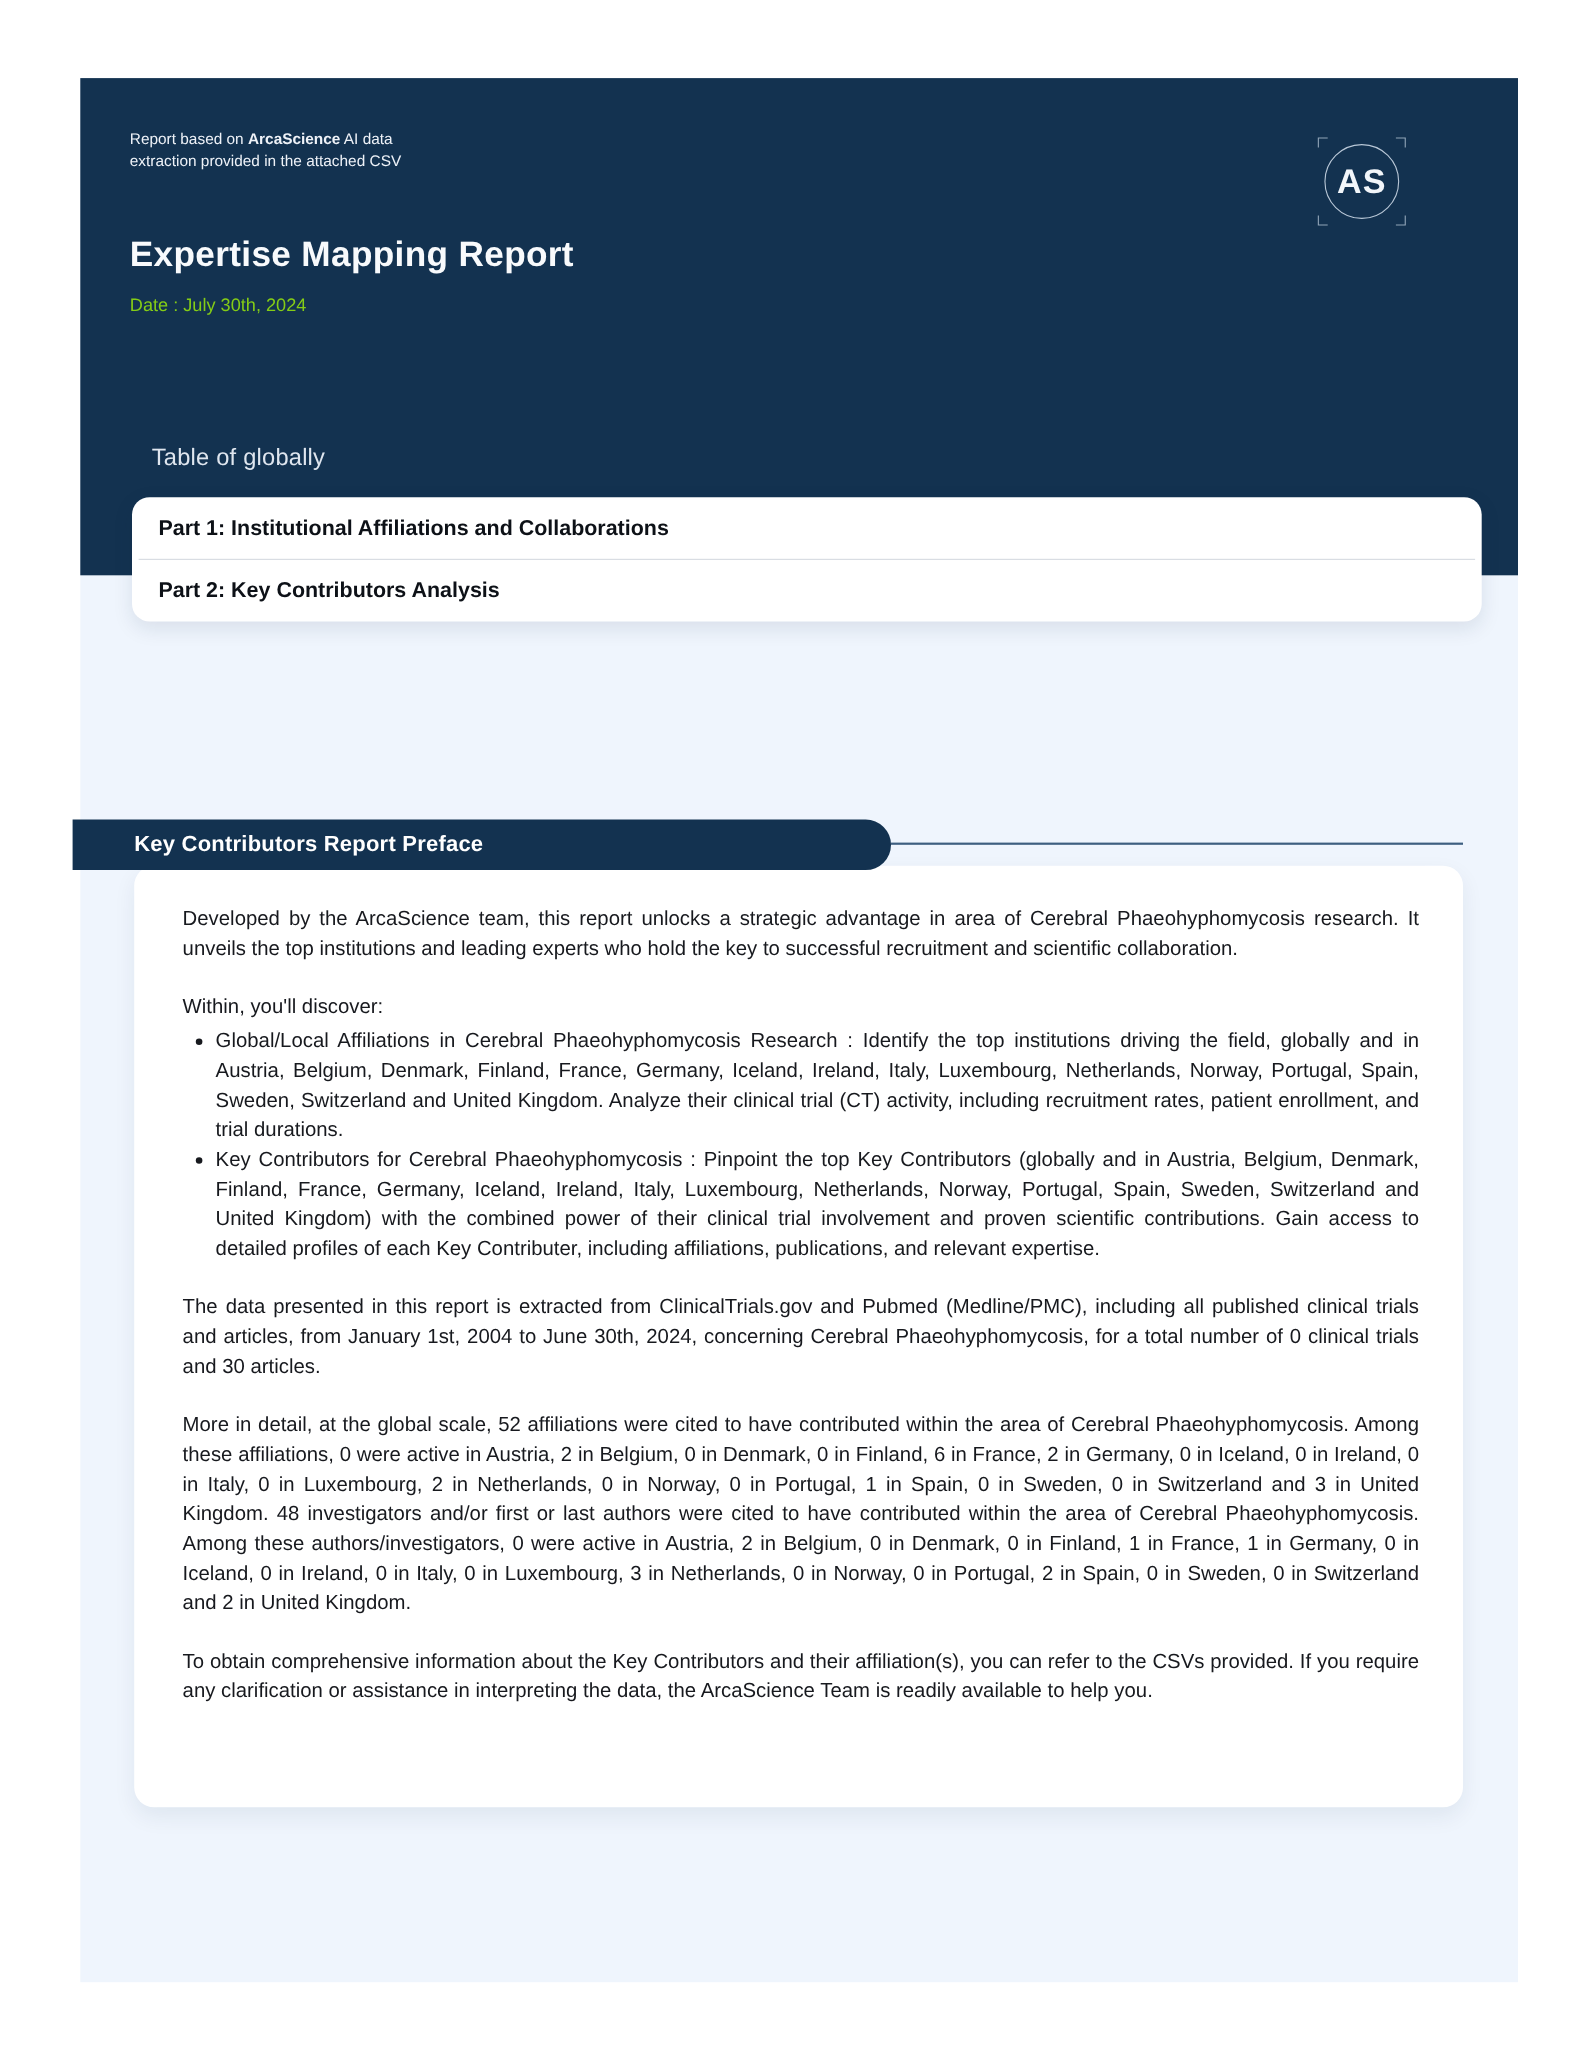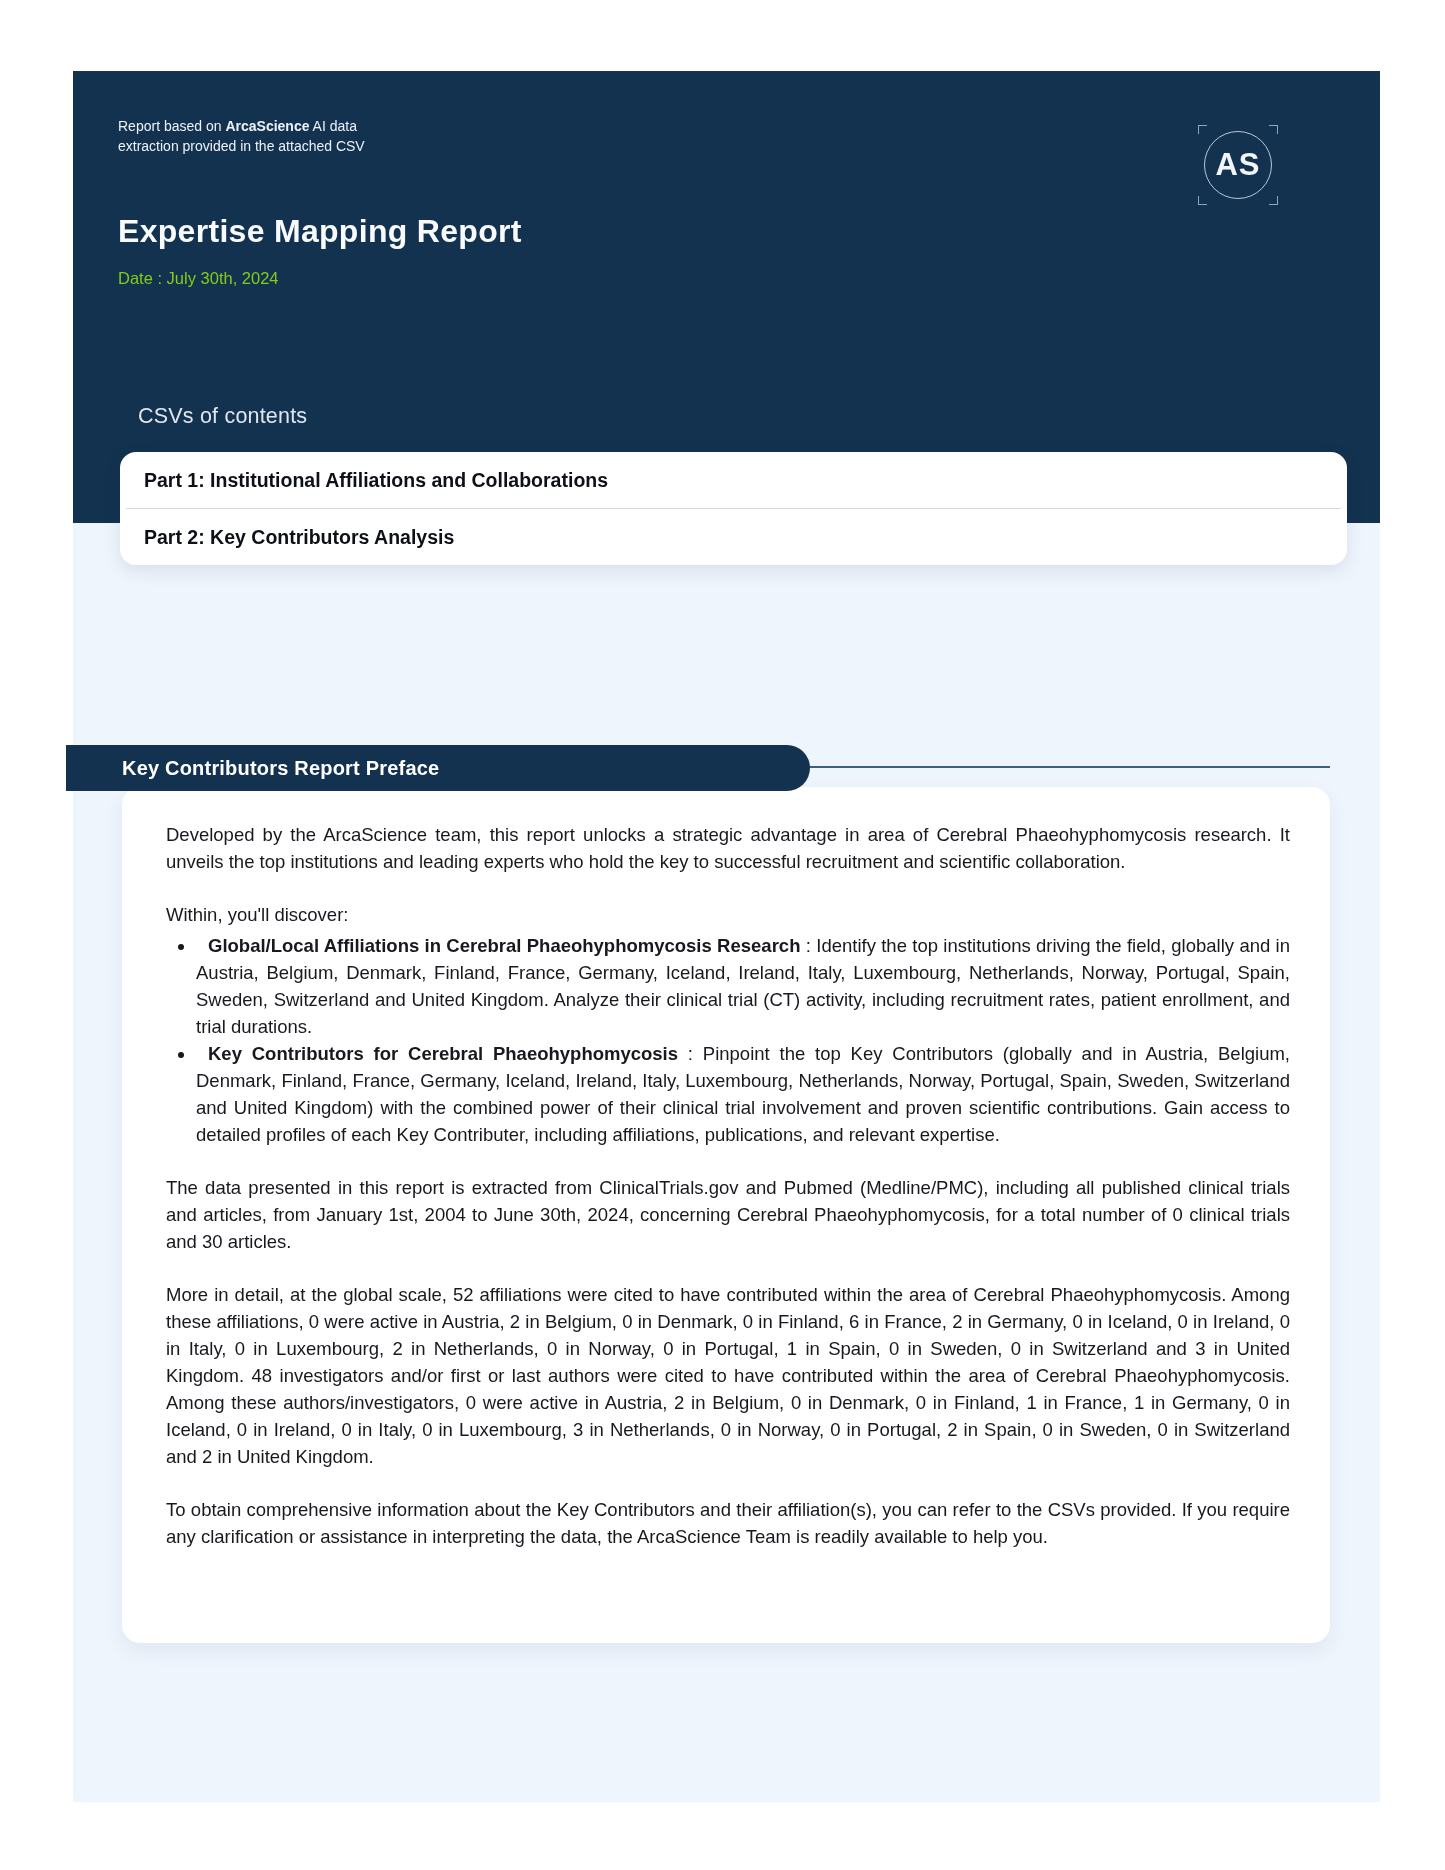--- a/index.html
+++ b/index.html
@@ -82,41 +82,41 @@
   }
   .preface-card p{
     margin:0 0 26px 0;font-size:18.5px;line-height:27px;color:var(--ink);
     text-align:justify;
   }
   .preface-card p.intro-line{text-align:left;margin-bottom:4px;}
   .preface-card ul{margin:0 0 26px 0;padding-left:30px;}
   .preface-card li{
     font-size:18.5px;line-height:27px;color:var(--ink);text-align:justify;
   }
-  .preface-card li b, .preface-card p b{font-weight:bold;margin-left:12px;}
+  .preface-card li b, .preface-card p b{font-weight:normal;}
 </style>
 </head>
 <body>
 
 <div class="panel">
   <div class="hero">
     <div class="hero-note"><span>Report based on </span><b>ArcaScience</b><span> AI data extraction provided in the attached CSV</span></div>
     <div class="logo">
       <span class="mark tl"></span>
       <span class="mark tr"></span>
       <span class="mark bl"></span>
       <span class="mark br"></span>
       <span>AS</span>
     </div>
     <div class="hero-title">Expertise Mapping Report</div>
     <div class="hero-date">Date : July 30th, 2024</div>
   </div>
 </div>
 
-<div class="toc-heading">CSVs of contents</div>
+<div class="toc-heading">Table of globally</div>
 
 <div class="toc-box">
   <div class="toc-row">
     <span>Part 1: Institutional Affiliations and Collaborations</span>
   </div>
   <div class="toc-divider"></div>
   <div class="toc-row">
     <span>Part 2: Key Contributors Analysis</span>
   </div>
 </div>

